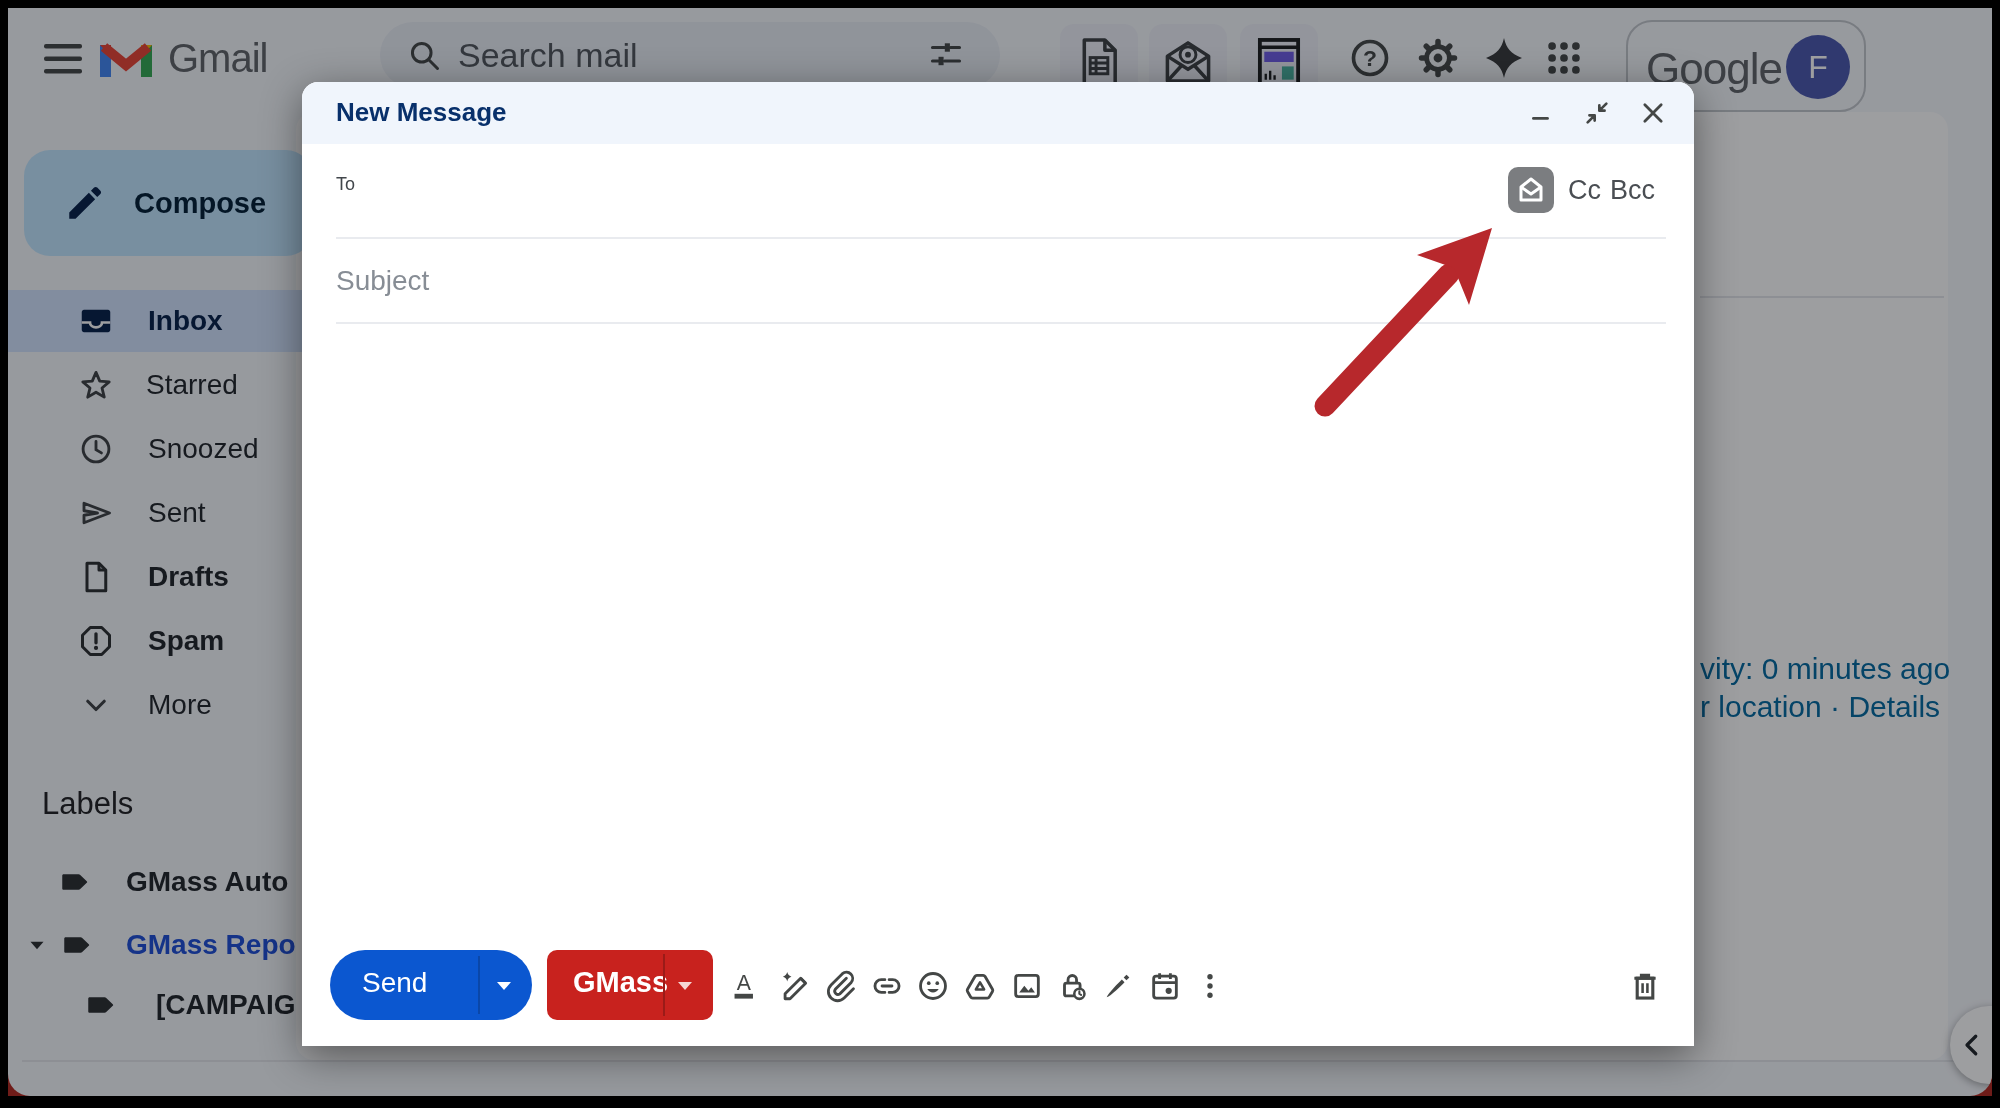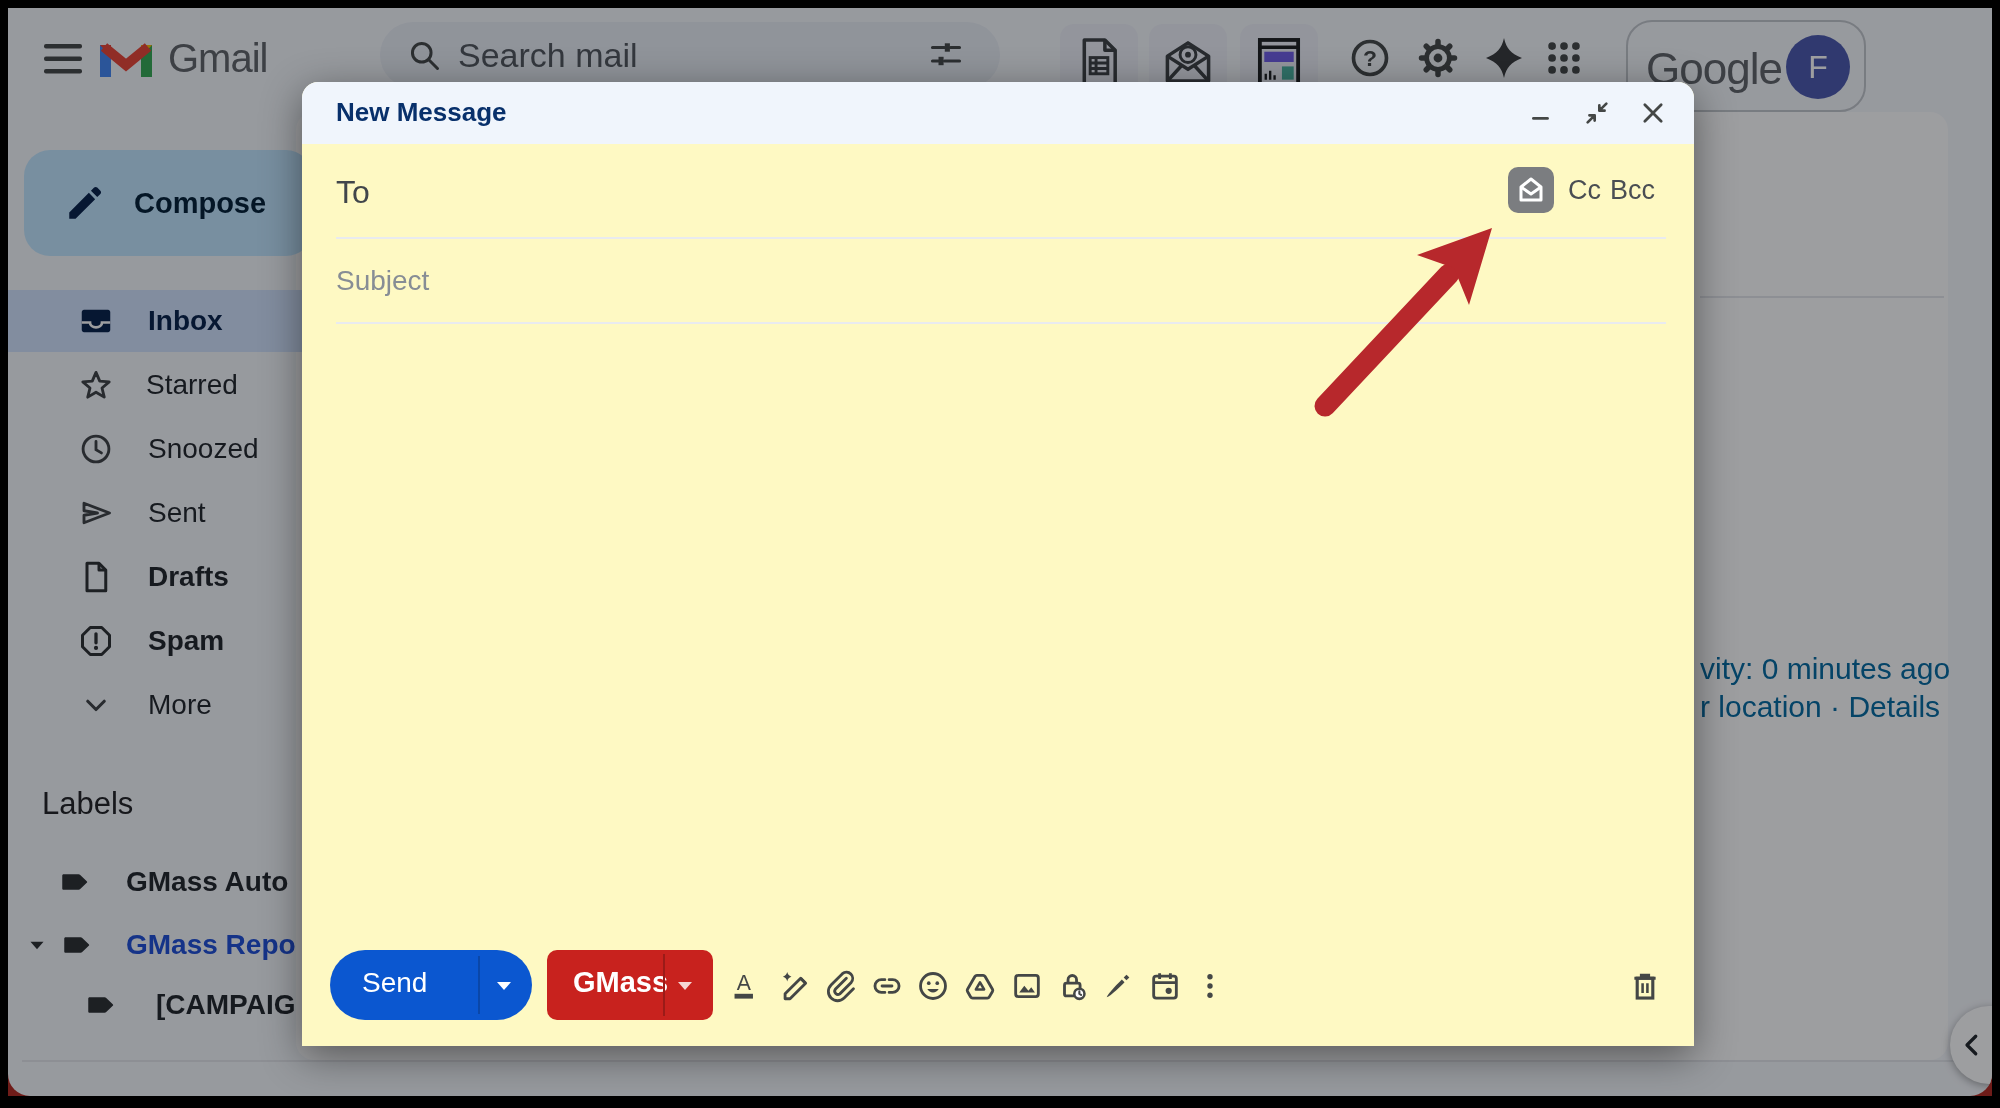--- a/index.html
+++ b/index.html
@@ -35,27 +35,27 @@
   .card { left:288px; top:104px; width:1652px; height:948px; background:#ffffff; border-radius:18px; }
   .bg-line { height:2px; background:#e4e7ec; }
   .bg-text { font-size:30px; color:#0369a1; white-space:nowrap; }
   .panel-toggle { left:1942px; top:998px; width:78px; height:78px; background:#fff; border-radius:50%;
                   box-shadow:0 2px 8px rgba(0,0,0,.35); display:flex; align-items:center; justify-content:center; }
 
   
   .overlay { position:absolute; inset:0; background:rgba(9,12,17,0.40); }
 
   
-  .compose-win { position:absolute; left:294px; top:74px; width:1392px; height:964px; background:#fef9c3;
+  .compose-win { position:absolute; left:294px; top:74px; width:1392px; height:964px; background:#ffffff;
                  border-radius:16px 16px 0 0; box-shadow:0 10px 40px rgba(0,0,0,.45); }
   .cw-header { position:absolute; left:0; top:0; width:100%; height:62px; background:#f0f5fc; border-radius:16px 16px 0 0; }
   .cw-title { position:absolute; left:34px; top:15px; font-size:26px; font-weight:600; color:#08306b; }
   .cw-controls { position:absolute; right:24px; top:14px; display:flex; gap:22px; }
   .cw-ctl { width:34px; height:34px; display:flex; align-items:center; justify-content:center; }
-  .field-label { font-size:32px; color:#41464b; }
+  .field-label { font-size:18px; color:#41464b; }
   .subject-label { font-size:28px; color:#878d95; }
   .divider { position:absolute; left:34px; width:1330px; height:2px; background:#e9ebef; }
   .ccbcc { font-size:27px; color:#4a4e53; }
   .gmass-chip { position:absolute; left:1206px; top:23px; width:46px; height:46px; background:#7b7d80; border-radius:10px;
                 display:flex; align-items:center; justify-content:center; }
   .send-btn { position:absolute; left:28px; top:868px; width:202px; height:70px; background:#0b57d0; border-radius:35px; }
   .send-label { position:absolute; left:32px; top:17px; font-size:28px; color:#fff; }
   .send-sep { position:absolute; left:148px; top:6px; width:2px; height:58px; background:#0a47a9; }
   .gmass-btn { position:absolute; left:245px; top:868px; width:166px; height:70px; background:#c8221e; border-radius:10px; }
   .gmass-label { position:absolute; left:26px; top:16px; font-size:29px; font-weight:bold; color:#fff; }

